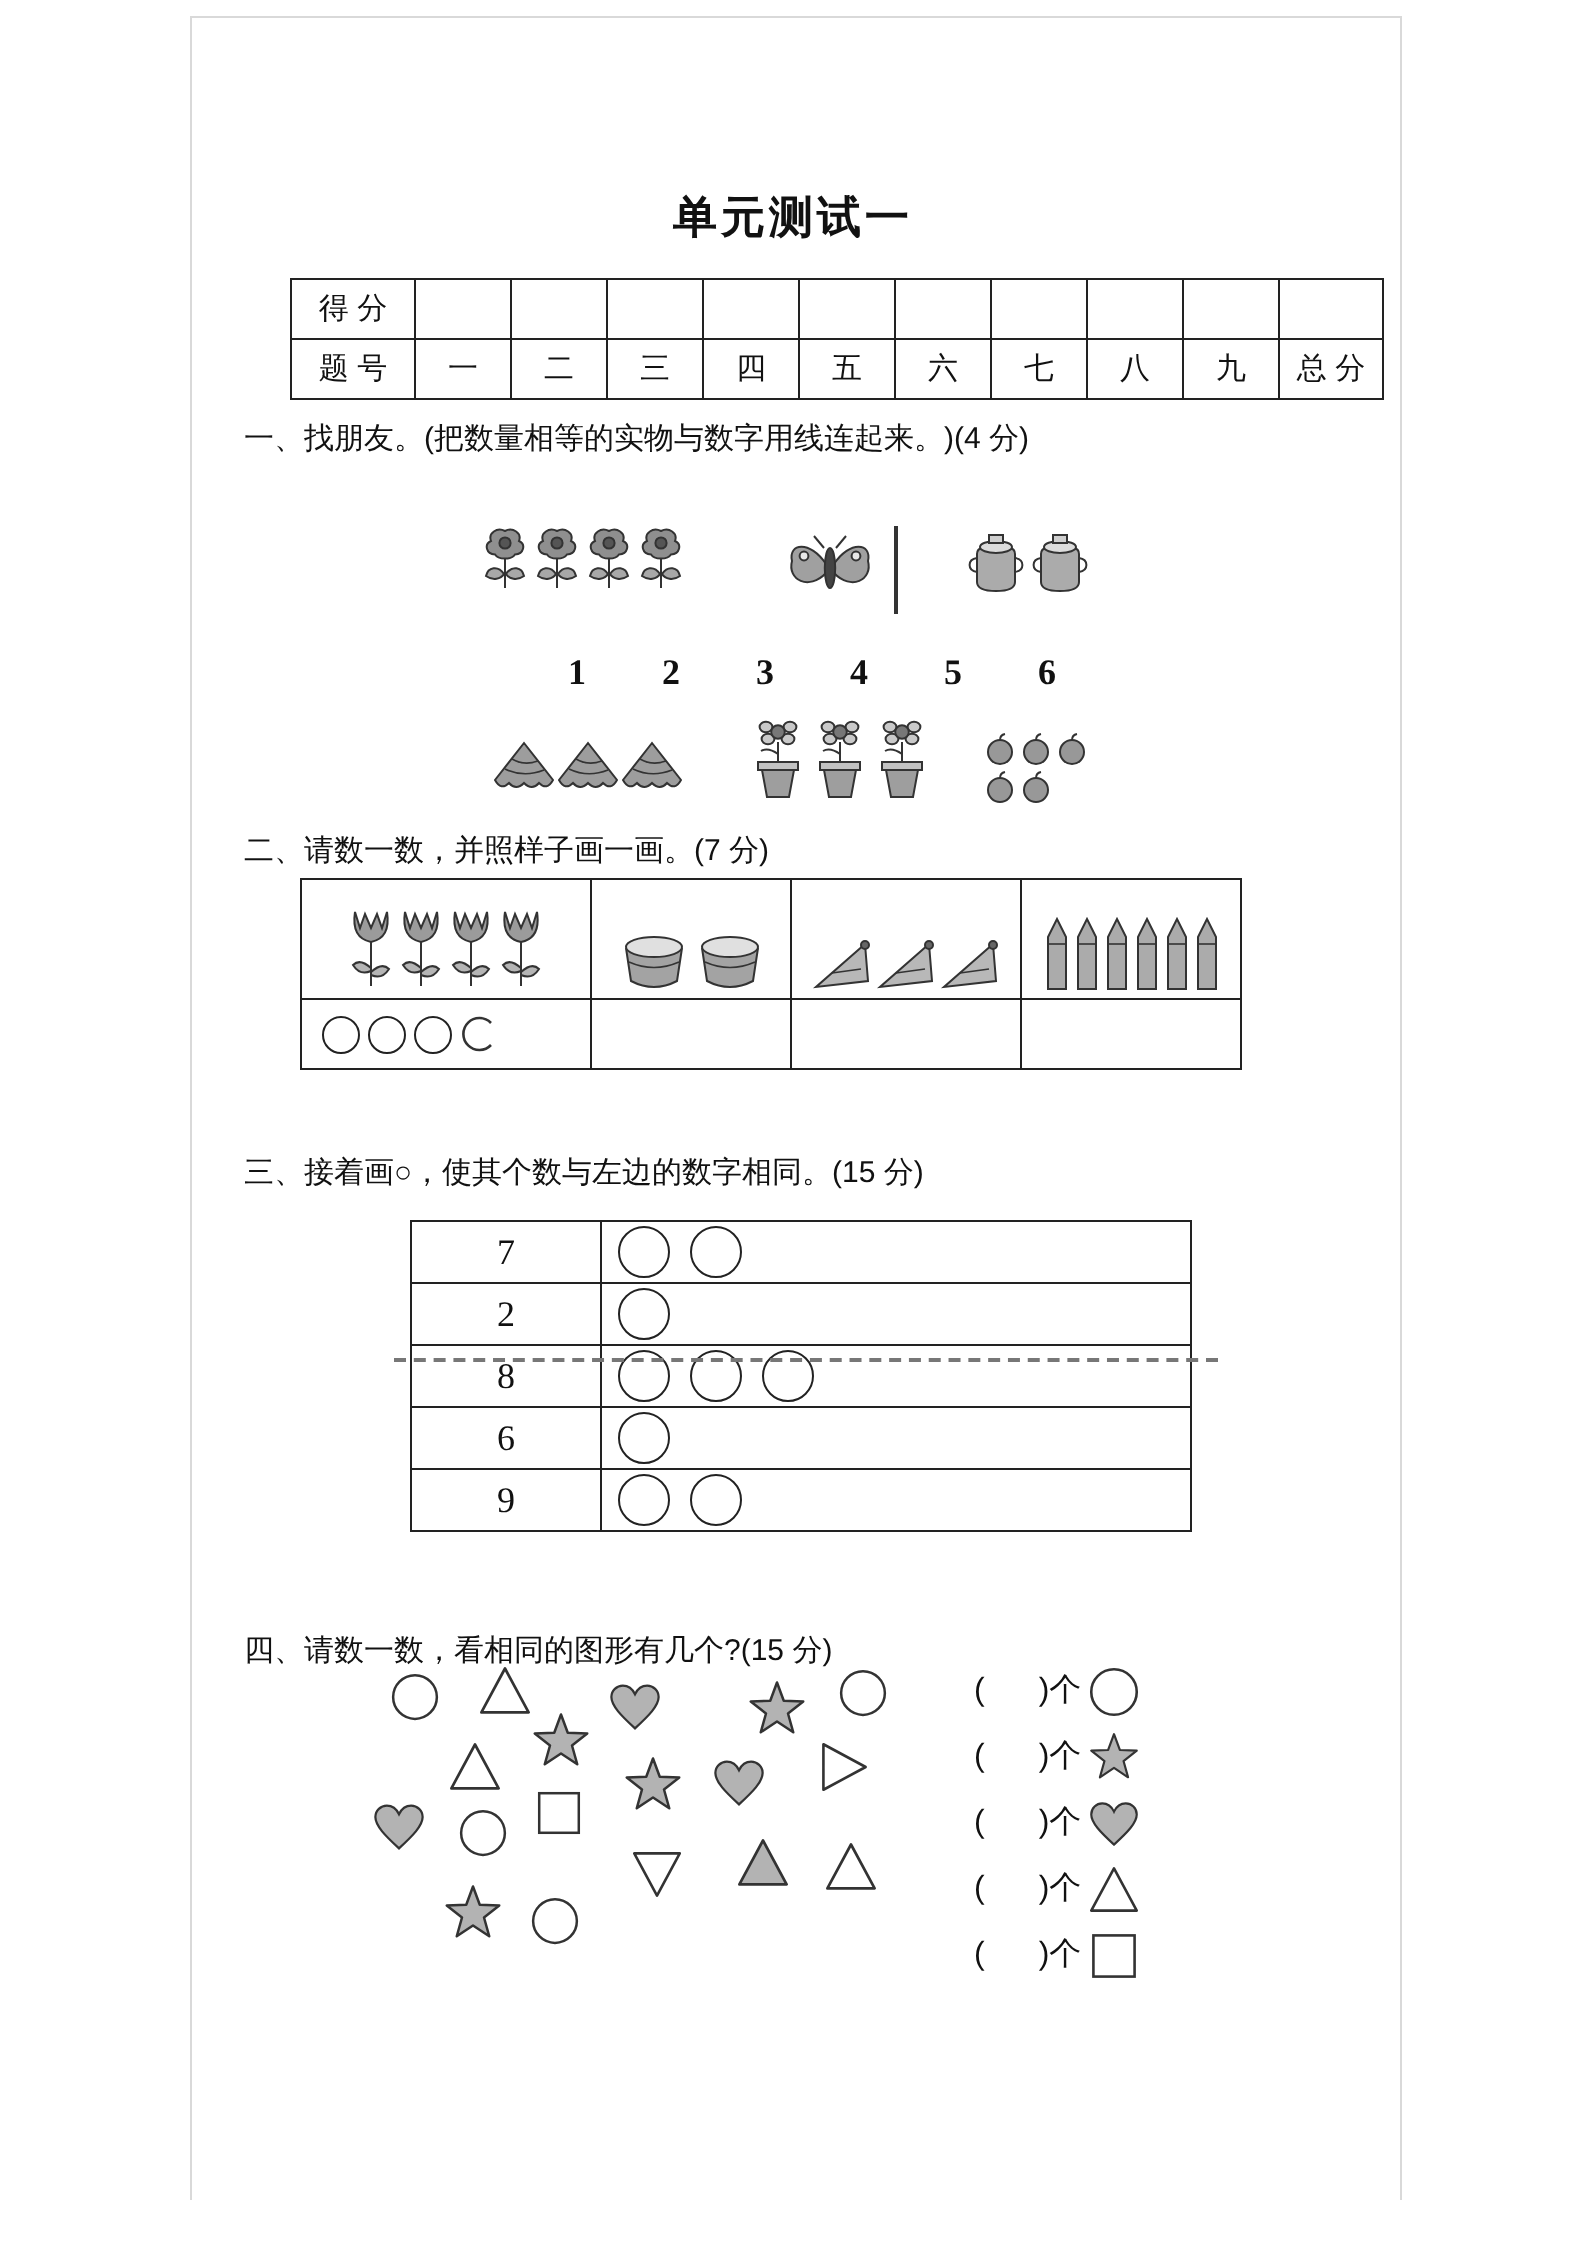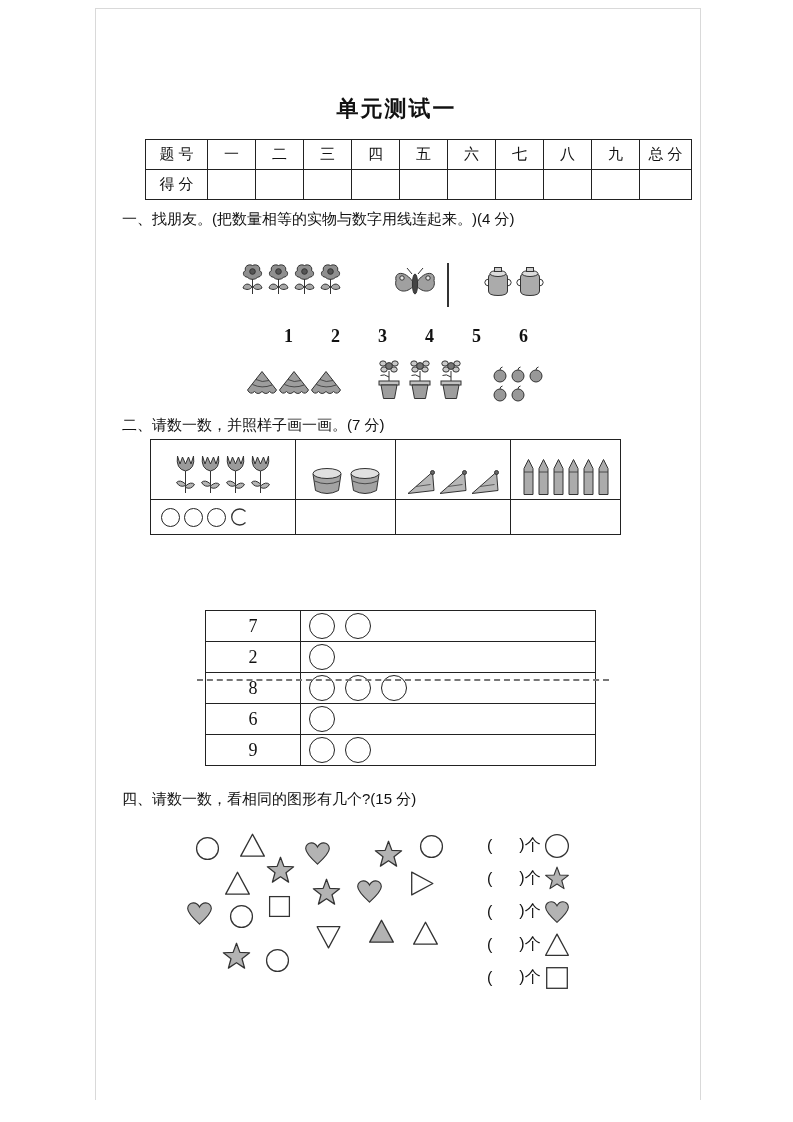--- a/index.html
+++ b/index.html
@@ -9,21 +9,21 @@
   .page-edge{position:absolute;left:95px;top:8px;width:606px;height:1106px;border:1px solid #d9d9d9;}
   .title{position:absolute;top:94px;left:0;width:100%;text-align:center;font-size:22px;font-weight:bold;letter-spacing:2px;}
 
   table{border-collapse:collapse;table-layout:fixed;}
   td{border:1.5px solid #222;}
 
   .score-table{position:absolute;left:145px;top:139px;width:546px;}
   .score-table td{height:30px;text-align:center;font-size:15px;}
 
   .sec-heading{position:absolute;left:122px;font-size:15px;white-space:nowrap;}
-  .s1{top:210px}.s2{top:416px}.s3{top:577px}.s4{top:790px}
+  .s1{top:210px}.s2{top:416px}.s3{top:577px}.s4{top:816px}
 
   .group{position:absolute;display:flex;align-items:flex-end;}
   .g-roses{left:240px;top:264px;gap:1px;}
   .g-butterfly{left:391px;top:266px;}
   .g-jars{left:484px;top:266px;gap:4px;}
   .vdivider{position:absolute;left:447px;top:263px;height:44px;border-left:2px solid #333;}
   .numbers{position:absolute;left:284px;top:326px;display:flex;gap:38px;
            font-family:"Liberation Serif","DejaVu Serif",serif;font-weight:bold;font-size:18px;}
   .g-dumplings{left:246px;top:370px;gap:0;}
   .g-pots{left:374px;top:358px;gap:1px;}
@@ -73,45 +73,45 @@
   <div class="title">单元测试一</div>
 
   <table class="score-table">
     <colgroup>
       <col style="width:62px">
       <col span="9" style="width:48px">
       <col style="width:52px">
     </colgroup>
     <tbody>
       <tr>
+        <td>得 分</td>
+        <td></td>
+        <td></td>
+        <td></td>
+        <td></td>
+        <td></td>
+        <td></td>
+        <td></td>
+        <td></td>
+        <td></td>
+        <td></td>
+      </tr>
+      <tr>
         <td>题 号</td>
         <td>一</td>
         <td>二</td>
         <td>三</td>
         <td>四</td>
         <td>五</td>
         <td>六</td>
         <td>七</td>
         <td>八</td>
         <td>九</td>
         <td>总 分</td>
       </tr>
-      <tr>
-        <td>得 分</td>
-        <td></td>
-        <td></td>
-        <td></td>
-        <td></td>
-        <td></td>
-        <td></td>
-        <td></td>
-        <td></td>
-        <td></td>
-        <td></td>
-      </tr>
     </tbody>
   </table>
 
   <div class="sec-heading s1">一、找朋友。(把数量相等的实物与数字用线连起来。)(4 分)</div>
 
   <div class="group g-roses">
       <span class="pic pic-roses">
         <svg width="25" height="32" viewBox="0 0 25 32">
           <g stroke="#333" stroke-width="1">
             <path d="M12.5 1.5 C16.5 -0.5 21 2.5 19.5 6.5 C23 8 22 13 17.5 13.2 C16 16 9 16 7.5 13.2 C3 13 2 8 5.5 6.5 C4 2.5 8.5 -0.5 12.5 1.5 Z" fill="#8f8f8f"></path>
@@ -499,20 +499,21 @@
               </span>
           </div>
         </td>
         <td></td>
         <td></td>
         <td></td>
       </tr>
     </tbody>
   </table>
 
+  <div class="sec-heading s3">三、接着画○，使其个数与左边的数字相同。(15 分)</div>
 
   <table class="circle-table">
     <colgroup>
         <col style="width:95px">
         <col style="width:295px">
       </colgroup>
     <tbody>
       <tr>
         <td class="num">7</td>
         <td>

